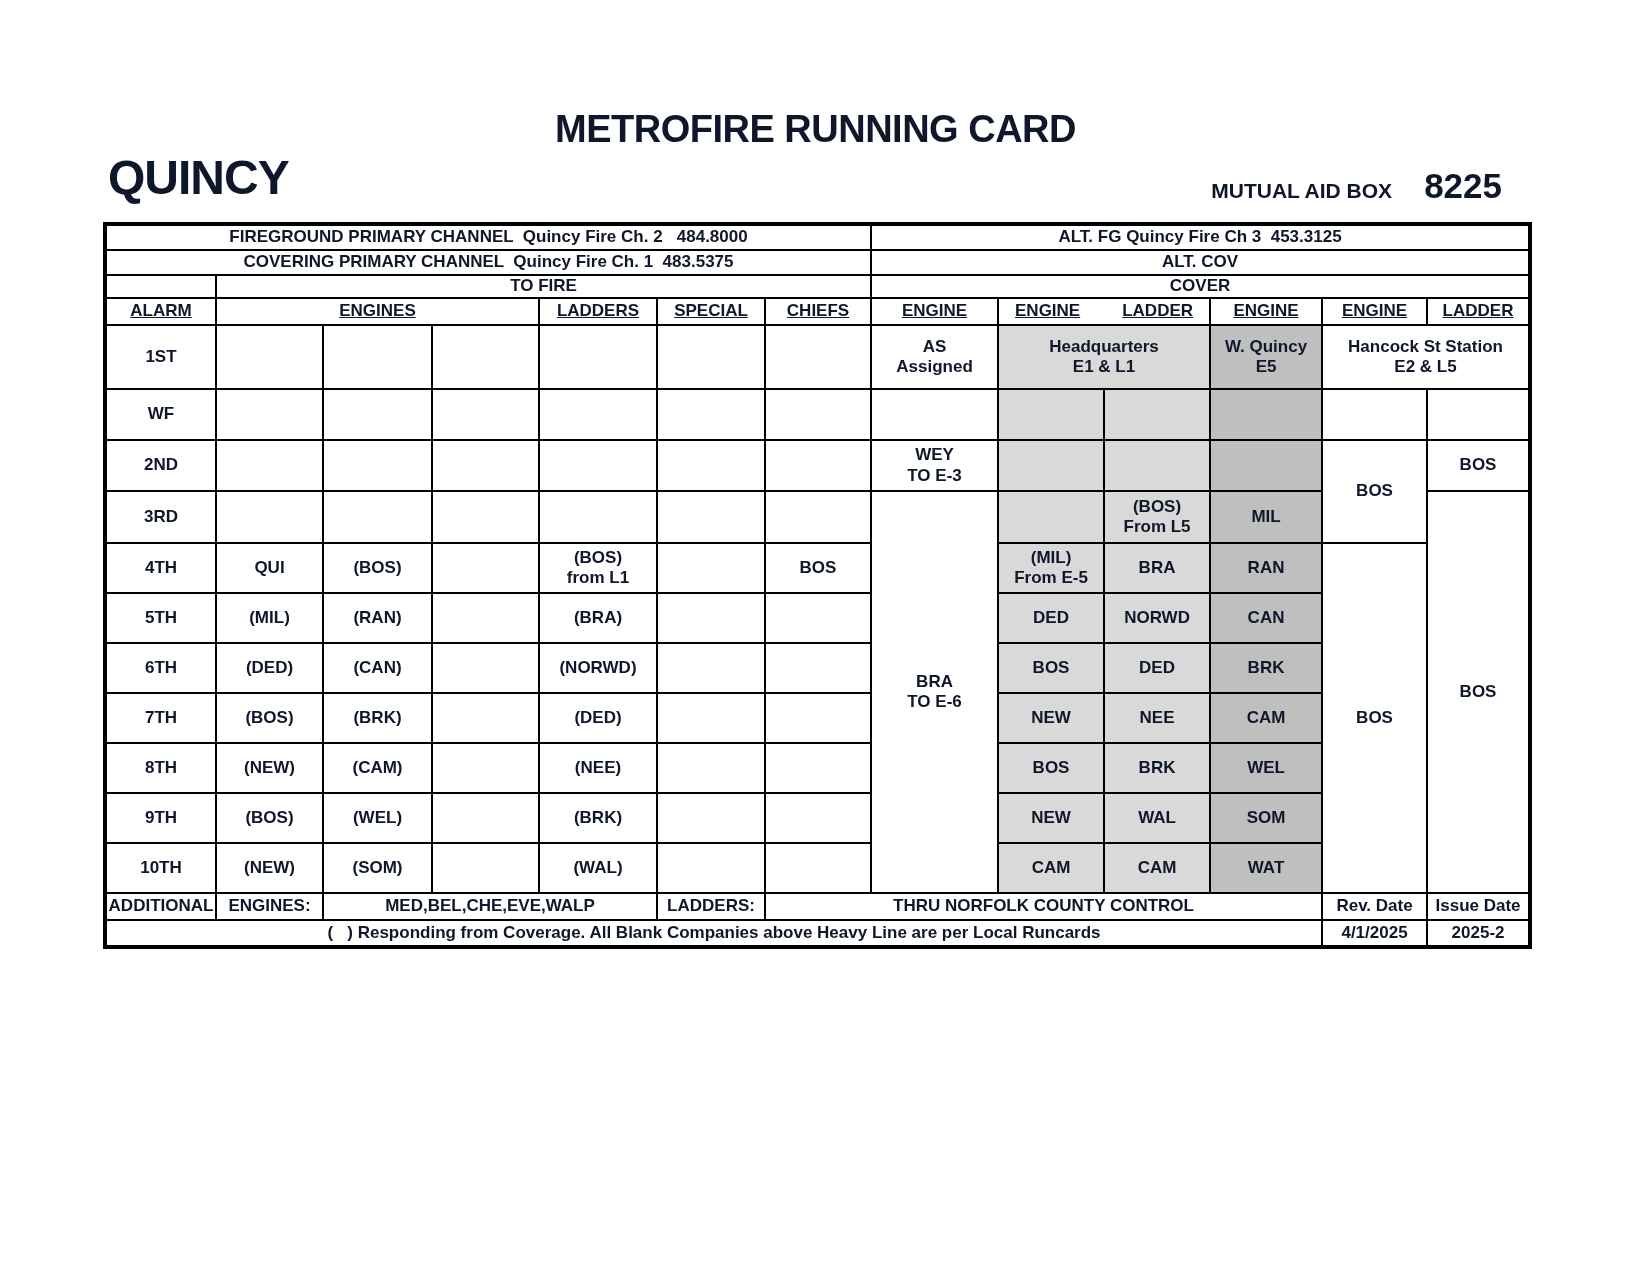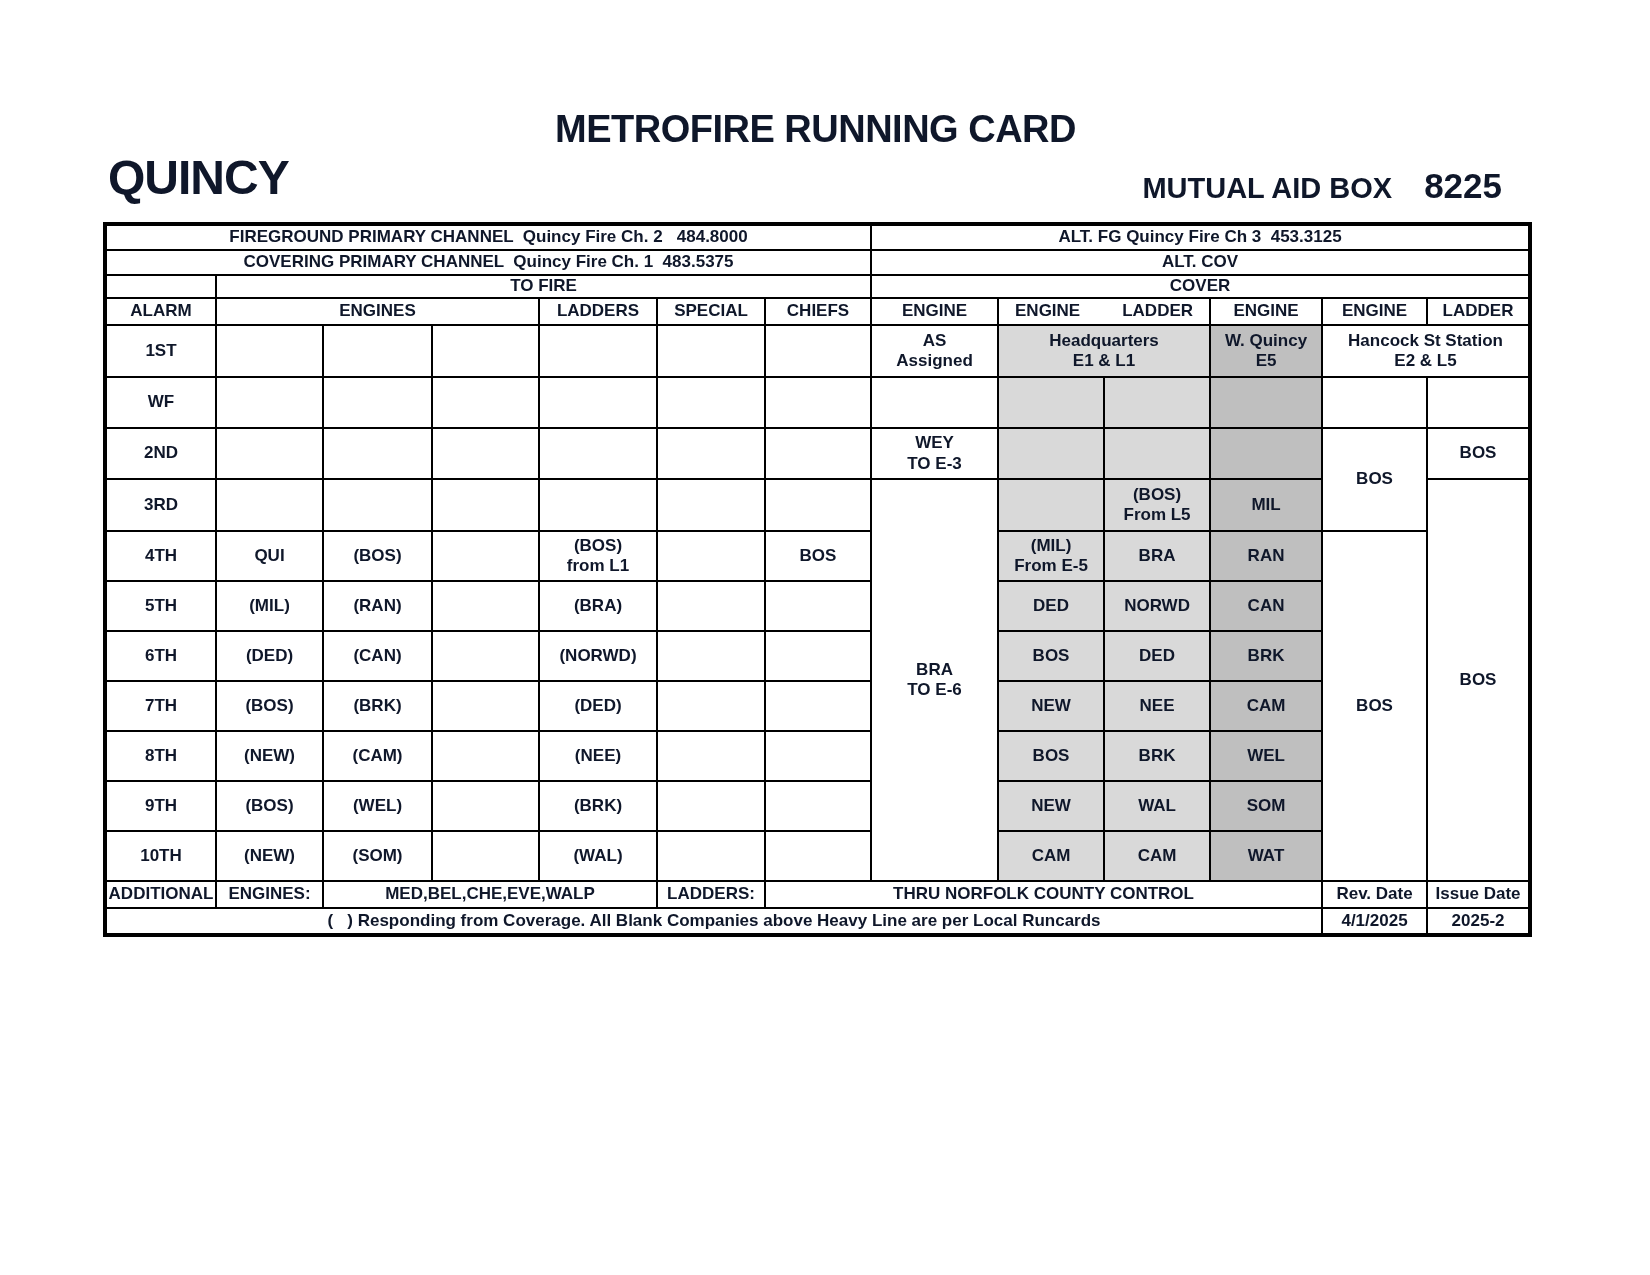--- a/index.html
+++ b/index.html
@@ -2,21 +2,21 @@
 <html><head>
 <meta charset="utf-8">
 <style>
   html,body{margin:0;padding:0;background:#fff;}
   .page{position:relative;width:1650px;height:1275px;background:#ffffff;
         font-family:"Liberation Sans",sans-serif;font-weight:bold;color:#0f172a;}
   .title{position:absolute;left:103px;top:108px;width:1425px;text-align:center;
          font-size:38px;letter-spacing:-0.5px;}
   .city{position:absolute;left:108px;top:150px;font-size:48px;letter-spacing:-1px;}
   .maid{position:absolute;right:148px;top:166px;display:flex;align-items:baseline;}
-  .maid-label{font-size:29px;}
+  .maid-label{font-size:21px;}
   .maid-num{font-size:35px;margin-left:32px;}
 
   table.card{position:absolute;left:103px;top:222px;width:1425px;
              border-collapse:collapse;table-layout:fixed;border:4px solid #000;}
   .card td{border:2px solid #000;text-align:center;vertical-align:middle;
            font-size:17px;font-weight:bold;padding:0;line-height:1.18;overflow:hidden;}
   .tl{text-align:left;padding-left:6px;}
   .preline{white-space:pre-line;margin-left:39px;}
   .prewrap{white-space:pre-wrap;}
   .fs18{font-size:18px;}
@@ -24,22 +24,22 @@
   .fs15{font-size:15px;}
   .g1{background:#D9D9D9;}
   .g2{background:#BFBFBF;}
   .bl4{border-left-width:4px;}
   .bb4{border-bottom-width:4px;}
   .bt4{border-top-width:4px;}
   .bb3{border-bottom-width:3px;}
   .bt3{border-top-width:3px;margin-top:12px;}
   .ht{border-top:7px solid #000;}
   .split{display:flex;justify-content:space-between;padding:0 16px;}
-  tr.rh-a{height:26px;} tr.rh-b{height:25px;} tr.rh-c{height:23px;} tr.rh-d{height:27px;}
-  tr.rh-1{height:52px;} tr.rh-wf{height:51px;} tr.rh-2{height:51px;} tr.rh-3{height:52px;}
+  tr.rh-a{height:26px;} tr.rh-b{height:25px;} tr.rh-c{height:23px;} tr.rh-d{height:27px;text-decoration:underline;}
+  tr.rh-1{height:64px;} tr.rh-wf{height:51px;} tr.rh-2{height:51px;} tr.rh-3{height:52px;}
   tr.rh-n{height:50px;} tr.rh-f{height:27px;}
 </style>
 </head>
 <body>
 
 <div class="page">
 
   <div class="title">METROFIRE RUNNING CARD</div>
   <div class="city">QUINCY</div>
   <div class="maid">

